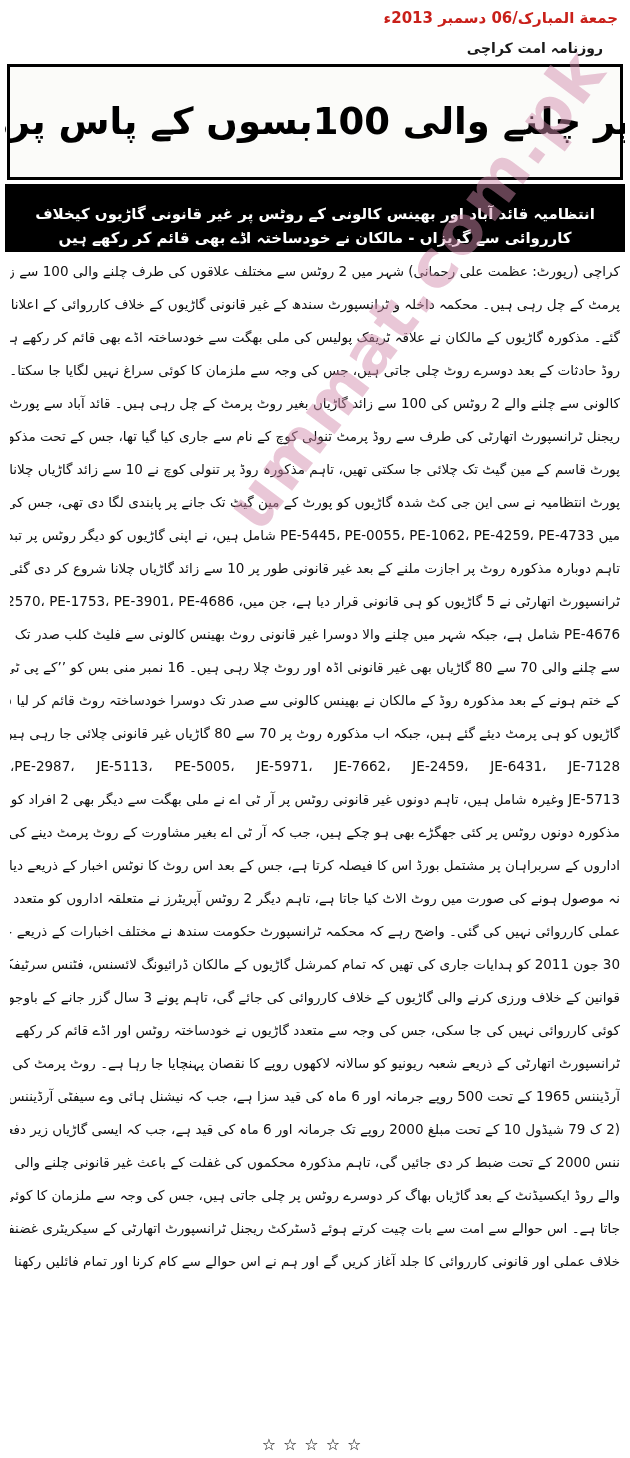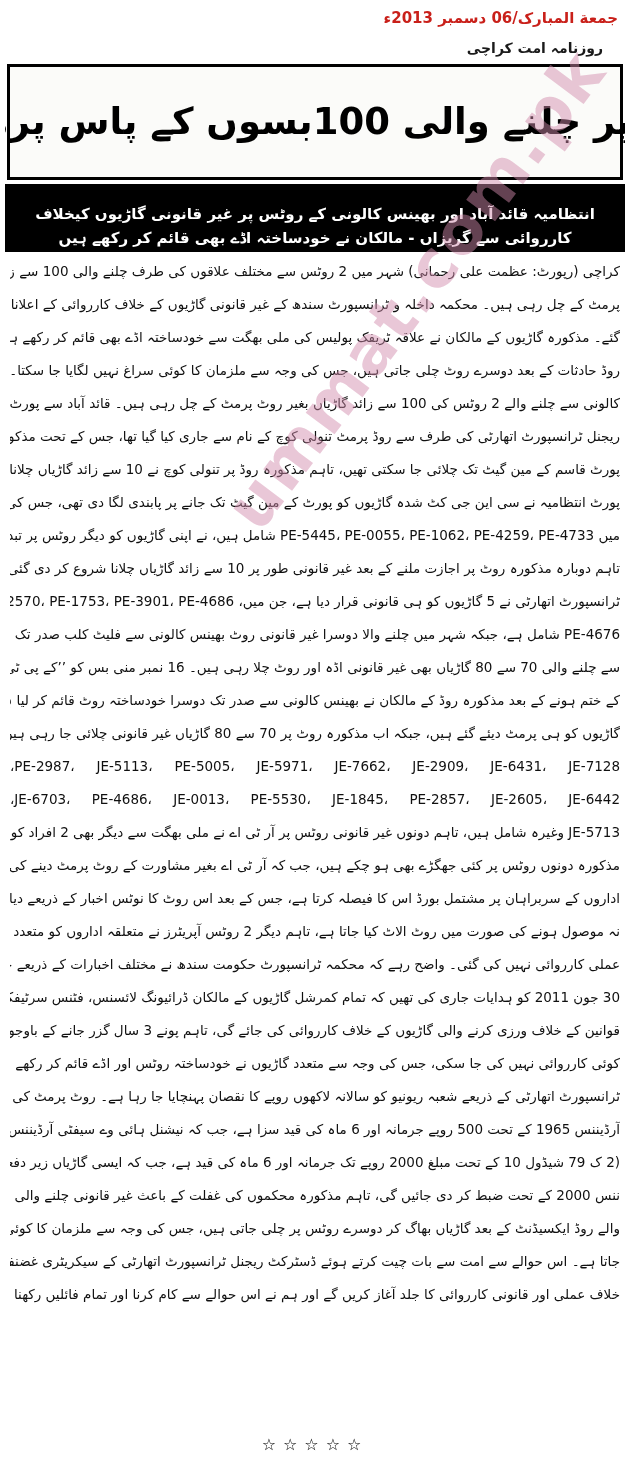--- a/index.html
+++ b/index.html
@@ -117,22 +117,21 @@
       <div class="body-line">ریجنل ٹرانسپورٹ اتھارٹی کی طرف سے روڈ پرمٹ تنولی کوچ کے نام سے جاری کیا گیا تھا، جس کے تحت مذکورہ تنولی کوچ 10 گاڑیاں قائد آباد سے</div>
       <div class="body-line">پورٹ قاسم کے مین گیٹ تک چلائی جا سکتی تھیں، تاہم مذکورہ روڈ پر تنولی کوچ نے 10 سے زائد گاڑیاں چلانا شروع کر دی تھیں اور تقریباً 3 ماہ قبل</div>
       <div class="body-line">پورٹ انتظامیہ نے سی این جی کٹ شدہ گاڑیوں کو پورٹ کے مین گیٹ تک جانے پر پابندی لگا دی تھی، جس کی وجہ سے مذکورہ کوچ کی 5 گاڑیاں جن</div>
       <div class="body-line">میں PE-5445، PE-0055، PE-1062، PE-4259، PE-4733 شامل ہیں، نے اپنی گاڑیوں کو دیگر روٹس پر تبدیل کر لیا تھا،</div>
       <div class="body-line">تاہم دوبارہ مذکورہ روٹ پر اجازت ملنے کے بعد غیر قانونی طور پر 10 سے زائد گاڑیاں چلانا شروع کر دی گئی ہیں، جن میں، JS-154، 873</div>
       <div class="body-line">ٹرانسپورٹ اتھارٹی نے 5 گاڑیوں کو ہی قانونی قرار دیا ہے، جن میں، PE-2570، PE-1753، PE-3901، PE-4686،</div>
       <div class="body-line">PE-4676 شامل ہے، جبکہ شہر میں چلنے والا دوسرا غیر قانونی روٹ بھینس کالونی سے فلیٹ کلب صدر تک چلایا جا رہا ہے۔ مذکورہ 16 نمبر کے نام</div>
       <div class="body-line">سے چلنے والی 70 سے 80 گاڑیاں بھی غیر قانونی اڈہ اور روٹ چلا رہی ہیں۔ 16 نمبر منی بس کو ’’کے پی ٹی‘‘ نے سلطان آباد کا روٹ دیا تھا، جس</div>
       <div class="body-line">کے ختم ہونے کے بعد مذکورہ روڈ کے مالکان نے بھینس کالونی سے صدر تک دوسرا خودساختہ روٹ قائم کر لیا ہے، تاہم ریجنل ٹرانسپورٹ اتھارٹی سے 4</div>
       <div class="body-line">گاڑیوں کو ہی پرمٹ دیئے گئے ہیں، جبکہ اب مذکورہ روٹ پر 70 سے 80 گاڑیاں غیر قانونی چلائی جا رہی ہیں۔ جن میں، JE-3564،</div>
-      <div class="body-line">PE-2987، JE-5113، PE-5005، JE-5971، JE-7662، JE-2909، JE-6431، JE-7128،</div>
-      <div class="body-line">JE-6703، PE-4686، JE-0013، PE-5530، JE-1845، PE-2857، JE-2605، JE-6442،</div>
+      <div class="body-line">PE-2987، JE-5113، PE-5005، JE-5971، JE-7662، JE-2459، JE-6431، JE-7128،</div>
       <div class="body-line">JE-5713 وغیرہ شامل ہیں، تاہم دونوں غیر قانونی روٹس پر آر ٹی اے نے ملی بھگت سے دیگر بھی 2 افراد کو روٹس دیئے ہوئے ہیں، جس کی وجہ سے</div>
       <div class="body-line">مذکورہ دونوں روٹس پر کئی جھگڑے بھی ہو چکے ہیں، جب کہ آر ٹی اے بغیر مشاورت کے روٹ پرمٹ دینے کی مجاز نہیں ہے۔ آر ٹی اے اور دیگر</div>
       <div class="body-line">اداروں کے سربراہان پر مشتمل بورڈ اس کا فیصلہ کرتا ہے، جس کے بعد اس روٹ کا نوٹس اخبار کے ذریعے دیا جاتا ہے، 7 روز کے اندر کوئی بھی شکایت</div>
       <div class="body-line">نہ موصول ہونے کی صورت میں روٹ الاٹ کیا جاتا ہے، تاہم دیگر 2 روٹس آپریٹرز نے متعلقہ اداروں کو متعدد درخواستیں دیں، جس کے باوجود کوئی</div>
       <div class="body-line">عملی کارروائی نہیں کی گئی۔ واضح رہے کہ محکمہ ٹرانسپورٹ حکومت سندھ نے مختلف اخبارات کے ذریعے جنوری 2011 اور محکمہ داخلہ حکومت سندھ نے</div>
       <div class="body-line">30 جون 2011 کو ہدایات جاری کی تھیں کہ تمام کمرشل گاڑیوں کے مالکان ڈرائیونگ لائسنس، فٹنس سرٹیفکیٹ، روٹ پرمٹ، انشورنس کے</div>
       <div class="body-line">قوانین کے خلاف ورزی کرنے والی گاڑیوں کے خلاف کارروائی کی جائے گی، تاہم پونے 3 سال گزر جانے کے باوجود متعلقہ اداروں کی طرف سے</div>
       <div class="body-line">کوئی کارروائی نہیں کی جا سکی، جس کی وجہ سے متعدد گاڑیوں نے خودساختہ روٹس اور اڈے قائم کر رکھے ہیں، جس کی وجہ سے محکمہ ٹرانسپورٹ اور ریجنل</div>
       <div class="body-line">ٹرانسپورٹ اتھارٹی کے ذریعے شعبہ ریونیو کو سالانہ لاکھوں روپے کا نقصان پہنچایا جا رہا ہے۔ روٹ پرمٹ کی خلاف ورزی زیر دفعہ 106 موٹر وہیکل</div>
       <div class="body-line">آرڈیننس 1965 کے تحت 500 روپے جرمانہ اور 6 ماہ کی قید سزا ہے، جب کہ نیشنل ہائی وے سیفٹی آرڈیننس 2000ء دفعہ</div>

